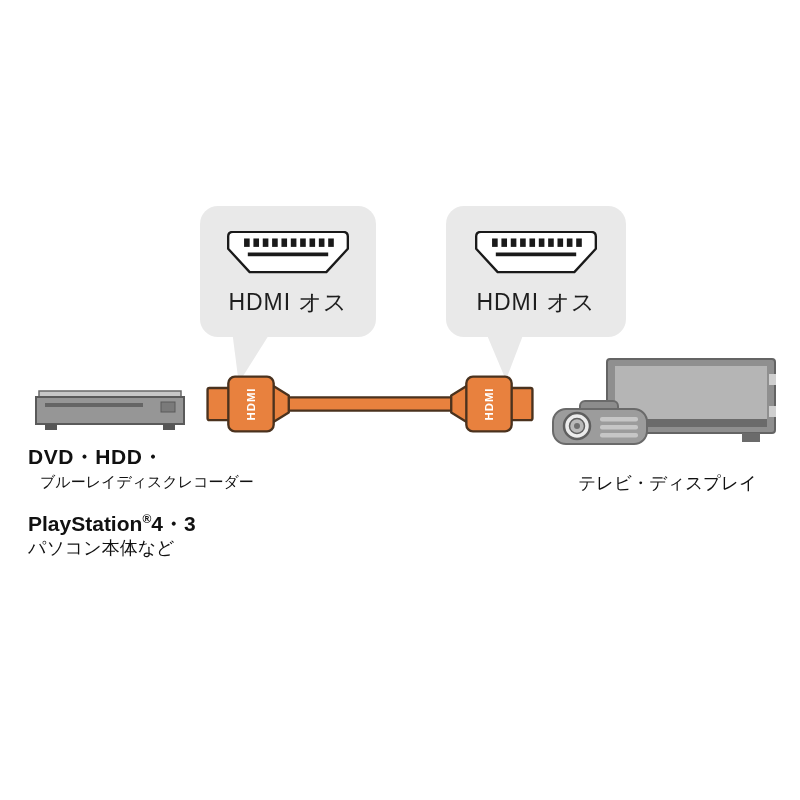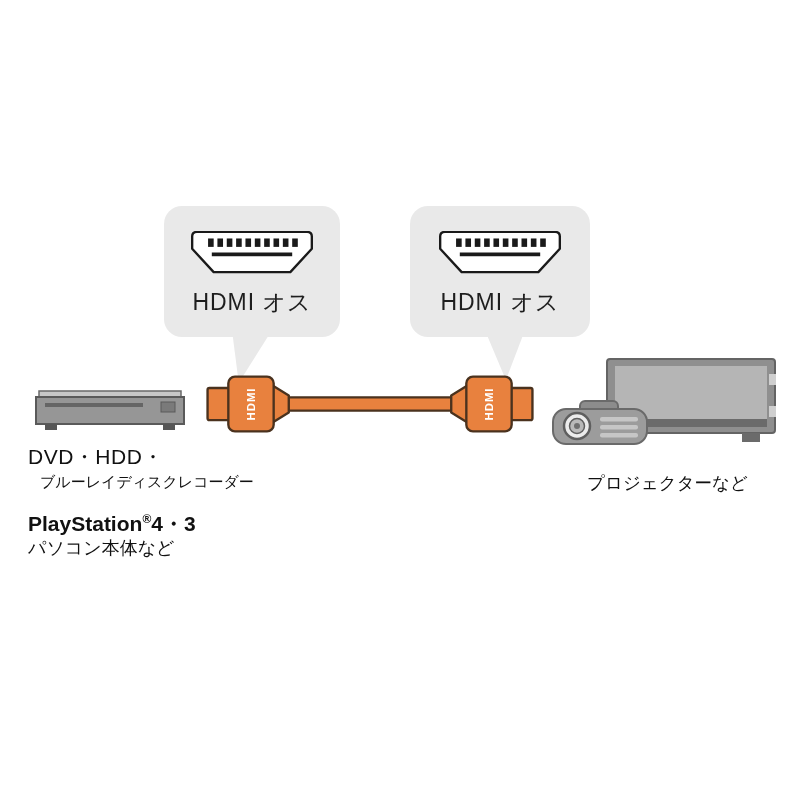--- a/index.html
+++ b/index.html
@@ -3,37 +3,37 @@
 <meta charset="utf-8">
 <style>
   html,body{margin:0;padding:0;background:#ffffff;}
   .canvas{
     position:relative;width:800px;height:800px;background:#ffffff;overflow:hidden;
     font-family:"Liberation Sans","DejaVu Sans",sans-serif;color:#111;
   }
   
   .bubble{
     position:absolute;background:#e9e9e9;border-radius:18px;
-    display:flex;flex-direction:column;align-items:center;
+    display:flex;flex-direction:column;align-items:center;margin-left:36px;
   }
   .bubble-left{left:164px;top:206px;width:176px;height:131px;}
   .bubble-right{left:410px;top:206px;width:180px;height:131px;}
   .plug-icon{width:122px;height:43px;margin-top:25px;}
   .bubble-label{margin-top:13px;font-size:23px;color:#1e1e1e;letter-spacing:1px;white-space:nowrap;}
   .tail{position:absolute;background:#e9e9e9;}
   .tail-left{left:229px;top:334px;width:44px;height:49px;clip-path:polygon(8% 0,92% 0,22% 100%);}
   .tail-right{left:483px;top:334px;width:44px;height:46px;clip-path:polygon(8% 0,92% 0,52% 100%);}
   
   .cable-svg{position:absolute;left:200px;top:370px;width:340px;height:68px;}
   .dvd-svg{position:absolute;left:35px;top:390px;width:150px;height:42px;}
   .tv-svg{position:absolute;left:606px;top:358px;width:170px;height:92px;}
   .proj-svg{position:absolute;left:552px;top:398px;width:96px;height:52px;}
   
   .source-label{position:absolute;left:28px;top:444px;line-height:1.25;}
-  .src-line1{font-size:21px;font-weight:400;letter-spacing:.5px;}
+  .src-line1{font-size:21px;font-weight:700;letter-spacing:.5px;}
   .src-line2{font-size:15px;margin-top:3px;margin-left:12px;}
   .src-line3{font-size:21px;font-weight:600;margin-top:19px;}
   .src-line3 sup{font-size:12px;font-weight:600;}
   .src-line4{font-size:18px;font-weight:500;}
   .display-label{position:absolute;left:545px;top:470px;width:245px;text-align:center;font-size:17.5px;line-height:1.5;}
   svg text{font-family:"Liberation Sans","DejaVu Sans",sans-serif;}
 </style>
 </head>
 <body>
 
@@ -130,16 +130,16 @@
   </svg>
 
   <div class="source-label">
     <div class="src-line1">DVD・HDD・</div>
     <div class="src-line2">ブルーレイディスクレコーダー</div>
     <div class="src-line3"><span>PlayStation</span><sup>®</sup><span>4・3</span></div>
     <div class="src-line4">パソコン本体など</div>
   </div>
 
   <div class="display-label">
-    <div>プロジェクターなど</div>
+    <div>テレビ・ディスプレイ</div>
   </div>
 
 </div>
 
 </body></html>

